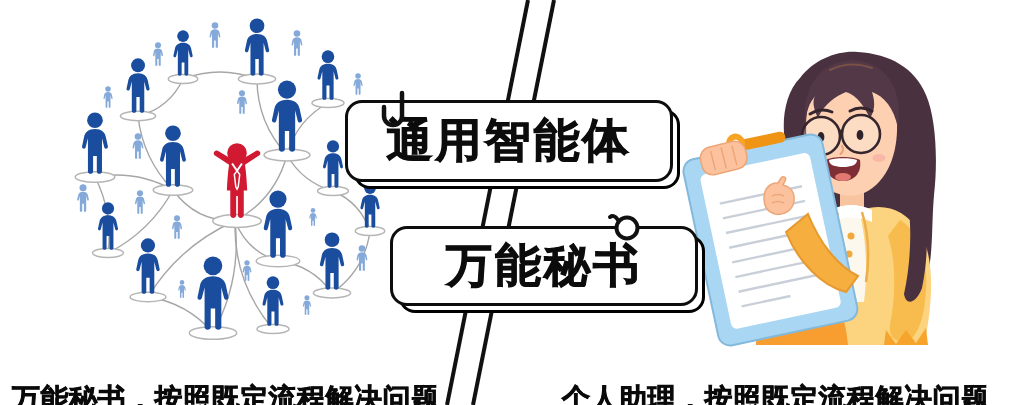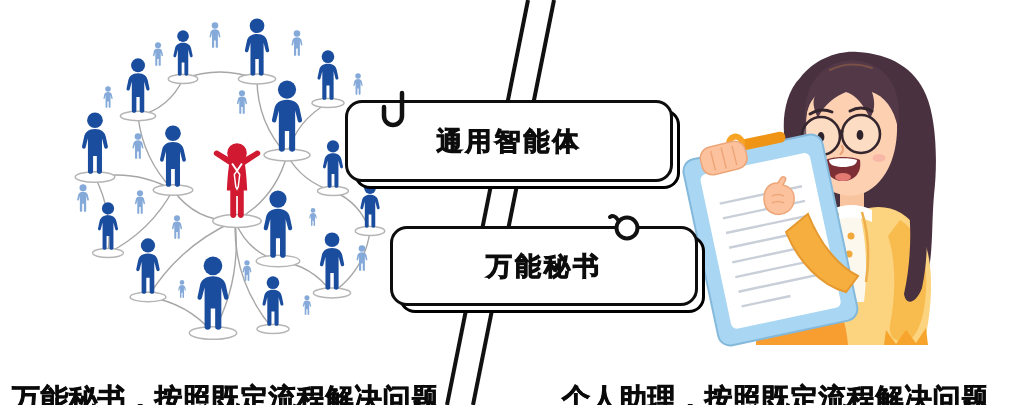--- a/index.html
+++ b/index.html
@@ -8,21 +8,21 @@
     font-family:"Liberation Sans","DejaVu Sans",sans-serif;
   }
   .canvas svg.scene{position:absolute;left:0;top:0;z-index:1;}
   .label-card{
     position:absolute;z-index:3;background:#ffffff;
     border:3.5px solid #0d0d0d;border-radius:17px;
     box-shadow:8px 8px 0 -4px #ffffff, 8px 8px 0 -1px #000000;
     display:flex;align-items:center;justify-content:center;
   }
   .card-text{
-    font-size:26px;font-weight:bold;color:#0c0c0c;letter-spacing:3px;
+    font-size:46px;font-weight:bold;color:#0c0c0c;letter-spacing:3px;
     -webkit-text-stroke:1px #0c0c0c;white-space:nowrap;
   }
   .card-hook{position:absolute;overflow:visible;}
   .caption{
     position:absolute;top:351px;z-index:2;font-size:28px;font-weight:bold;
     color:#0a0a0a;-webkit-text-stroke:0.7px #0a0a0a;letter-spacing:0.5px;white-space:nowrap;margin-top:29px;
   }
   .caption-left{left:12px;}
   .caption-right{left:562px;}
 </style>

